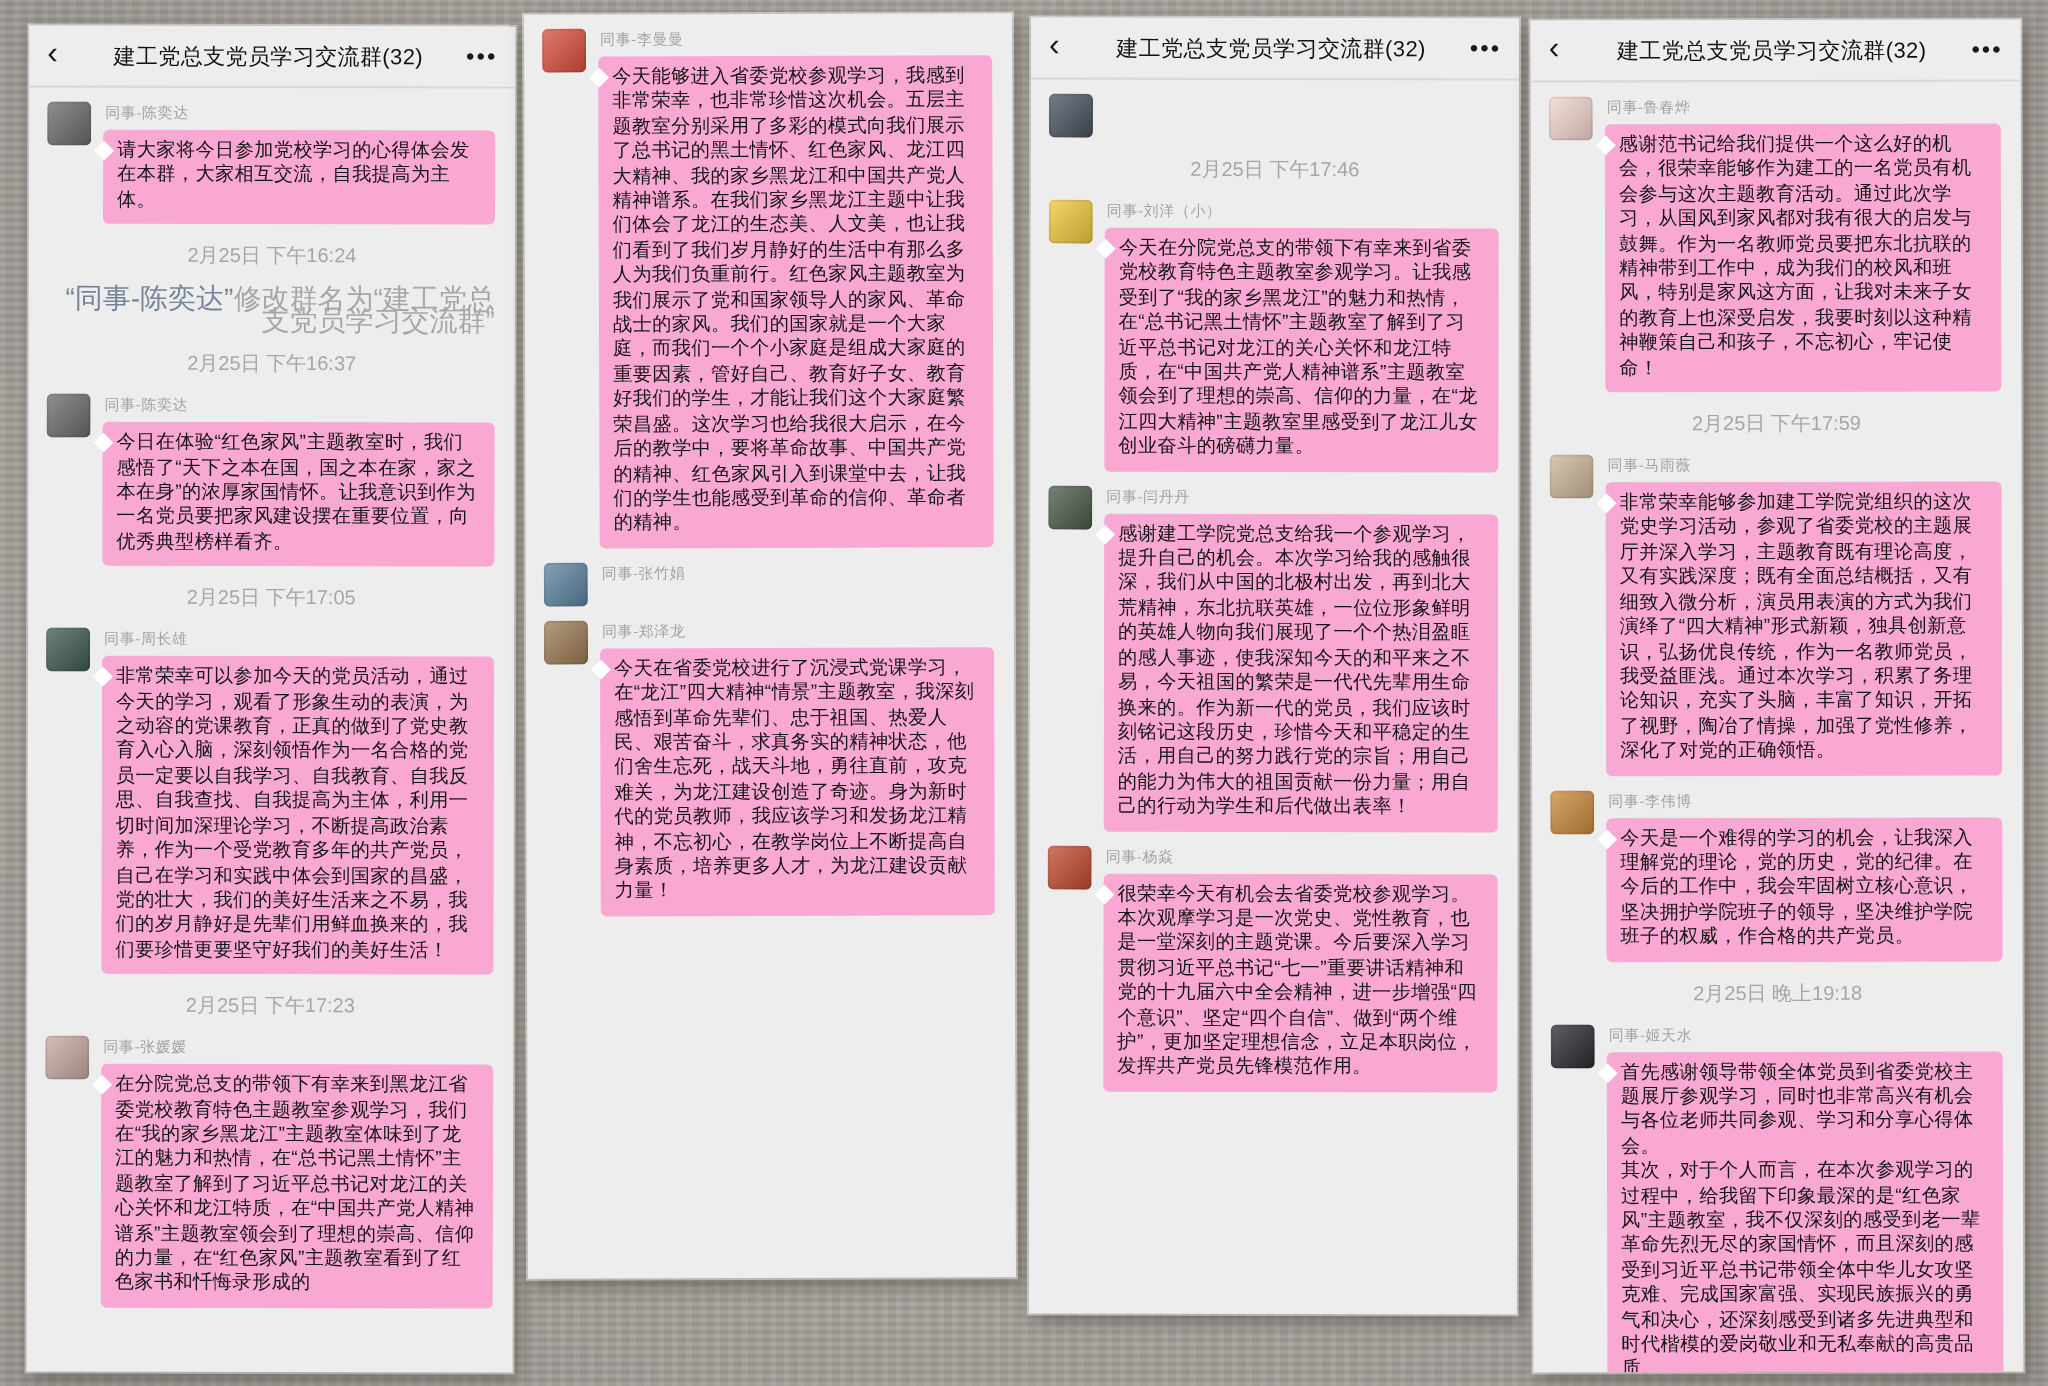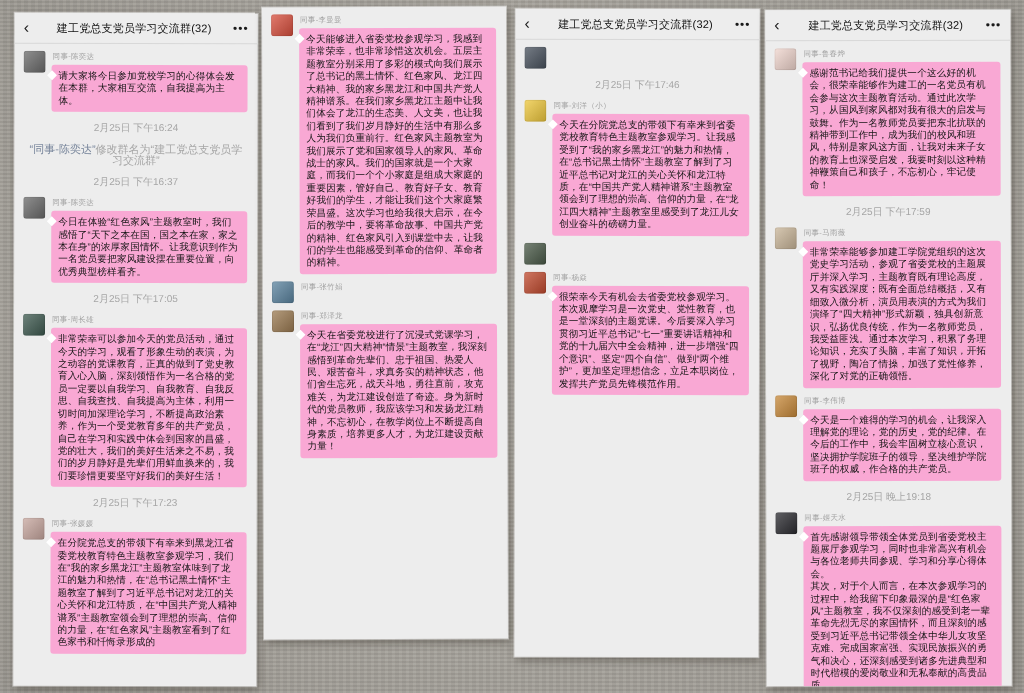--- a/index.html
+++ b/index.html
@@ -40,21 +40,21 @@
     position:relative;display:inline-block;max-width:100%;box-sizing:border-box;
     background:#f9a8d4;border-radius:3px;padding:5px 7px;
     font-size:9.6px;line-height:12.4px;color:#141414;letter-spacing:.2px;
     white-space:pre-line;text-align:left;
   }
   .bubble::before{
     content:'';position:absolute;left:-3px;top:7px;width:7px;height:7px;
     background:#fff;transform:rotate(45deg);
   }
   .time{font-size:10px;color:#a6a6a6;text-align:center;margin:9px 12px 1px;}
-  .system{font-size:11px;color:#a6a6a6;text-align:center;margin:9px 10px 1px;line-height:11px;}
+  .system{font-size:14px;color:#a6a6a6;text-align:right;margin:9px 10px 1px;line-height:11px;}
   .sys-actor{color:#76849a;}
 </style>
 </head>
 <body>
 
 <div id="stage">
     <div class="panel panel-1">
       <div class="chat-header">
         <span class="back">‹</span>
         <span class="title">建工党总支党员学习交流群(32)</span>
@@ -110,20 +110,21 @@
         <div class="msg-row">
           <div class="avatar" style="background: linear-gradient(135deg, rgba(255, 255, 255, 0.25), rgba(0, 0, 0, 0.22)), rgb(73, 82, 94);"></div>
         </div>
         <div class="time">2月25日 下午17:46</div>
         <div class="msg-row">
           <div class="avatar" style="background: linear-gradient(135deg, rgba(255, 255, 255, 0.25), rgba(0, 0, 0, 0.22)), rgb(240, 201, 61);"></div>
           <div class="msg-col"><div class="sender">同事-刘洋（小）</div><div class="bubble">今天在分院党总支的带领下有幸来到省委党校教育特色主题教室参观学习。让我感受到了“我的家乡黑龙江”的魅力和热情，在“总书记黑土情怀”主题教室了解到了习近平总书记对龙江的关心关怀和龙江特质，在“中国共产党人精神谱系”主题教室领会到了理想的崇高、信仰的力量，在“龙江四大精神”主题教室里感受到了龙江儿女创业奋斗的磅礴力量。</div></div>
         </div>
         <div class="msg-row">
           <div class="avatar" style="background: linear-gradient(135deg, rgba(255, 255, 255, 0.25), rgba(0, 0, 0, 0.22)), rgb(74, 90, 72);"></div>
+          <div class="msg-col"><div class="sender">同事-闫丹丹</div><div class="bubble">感谢建工学院党总支给我一个参观学习，提升自己的机会。本次学习给我的感触很深，我们从中国的北极村出发，再到北大荒精神，东北抗联英雄，一位位形象鲜明的英雄人物向我们展现了一个个热泪盈眶的感人事迹，使我深知今天的和平来之不易，今天祖国的繁荣是一代代先辈用生命换来的。作为新一代的党员，我们应该时刻铭记这段历史，珍惜今天和平稳定的生活，用自己的努力践行党的宗旨；用自己的能力为伟大的祖国贡献一份力量；用自己的行动为学生和后代做出表率！</div></div>
         </div>
         <div class="msg-row">
           <div class="avatar" style="background: linear-gradient(135deg, rgba(255, 255, 255, 0.25), rgba(0, 0, 0, 0.22)), rgb(194, 74, 46);"></div>
           <div class="msg-col"><div class="sender">同事-杨焱</div><div class="bubble">很荣幸今天有机会去省委党校参观学习。本次观摩学习是一次党史、党性教育，也是一堂深刻的主题党课。今后要深入学习贯彻习近平总书记“七一”重要讲话精神和党的十九届六中全会精神，进一步增强“四个意识”、坚定“四个自信”、做到“两个维护”，更加坚定理想信念，立足本职岗位，发挥共产党员先锋模范作用。</div></div>
         </div>
       </div>
     </div>
     <div class="panel panel-4">
       <div class="chat-header">
         <span class="back">‹</span>

